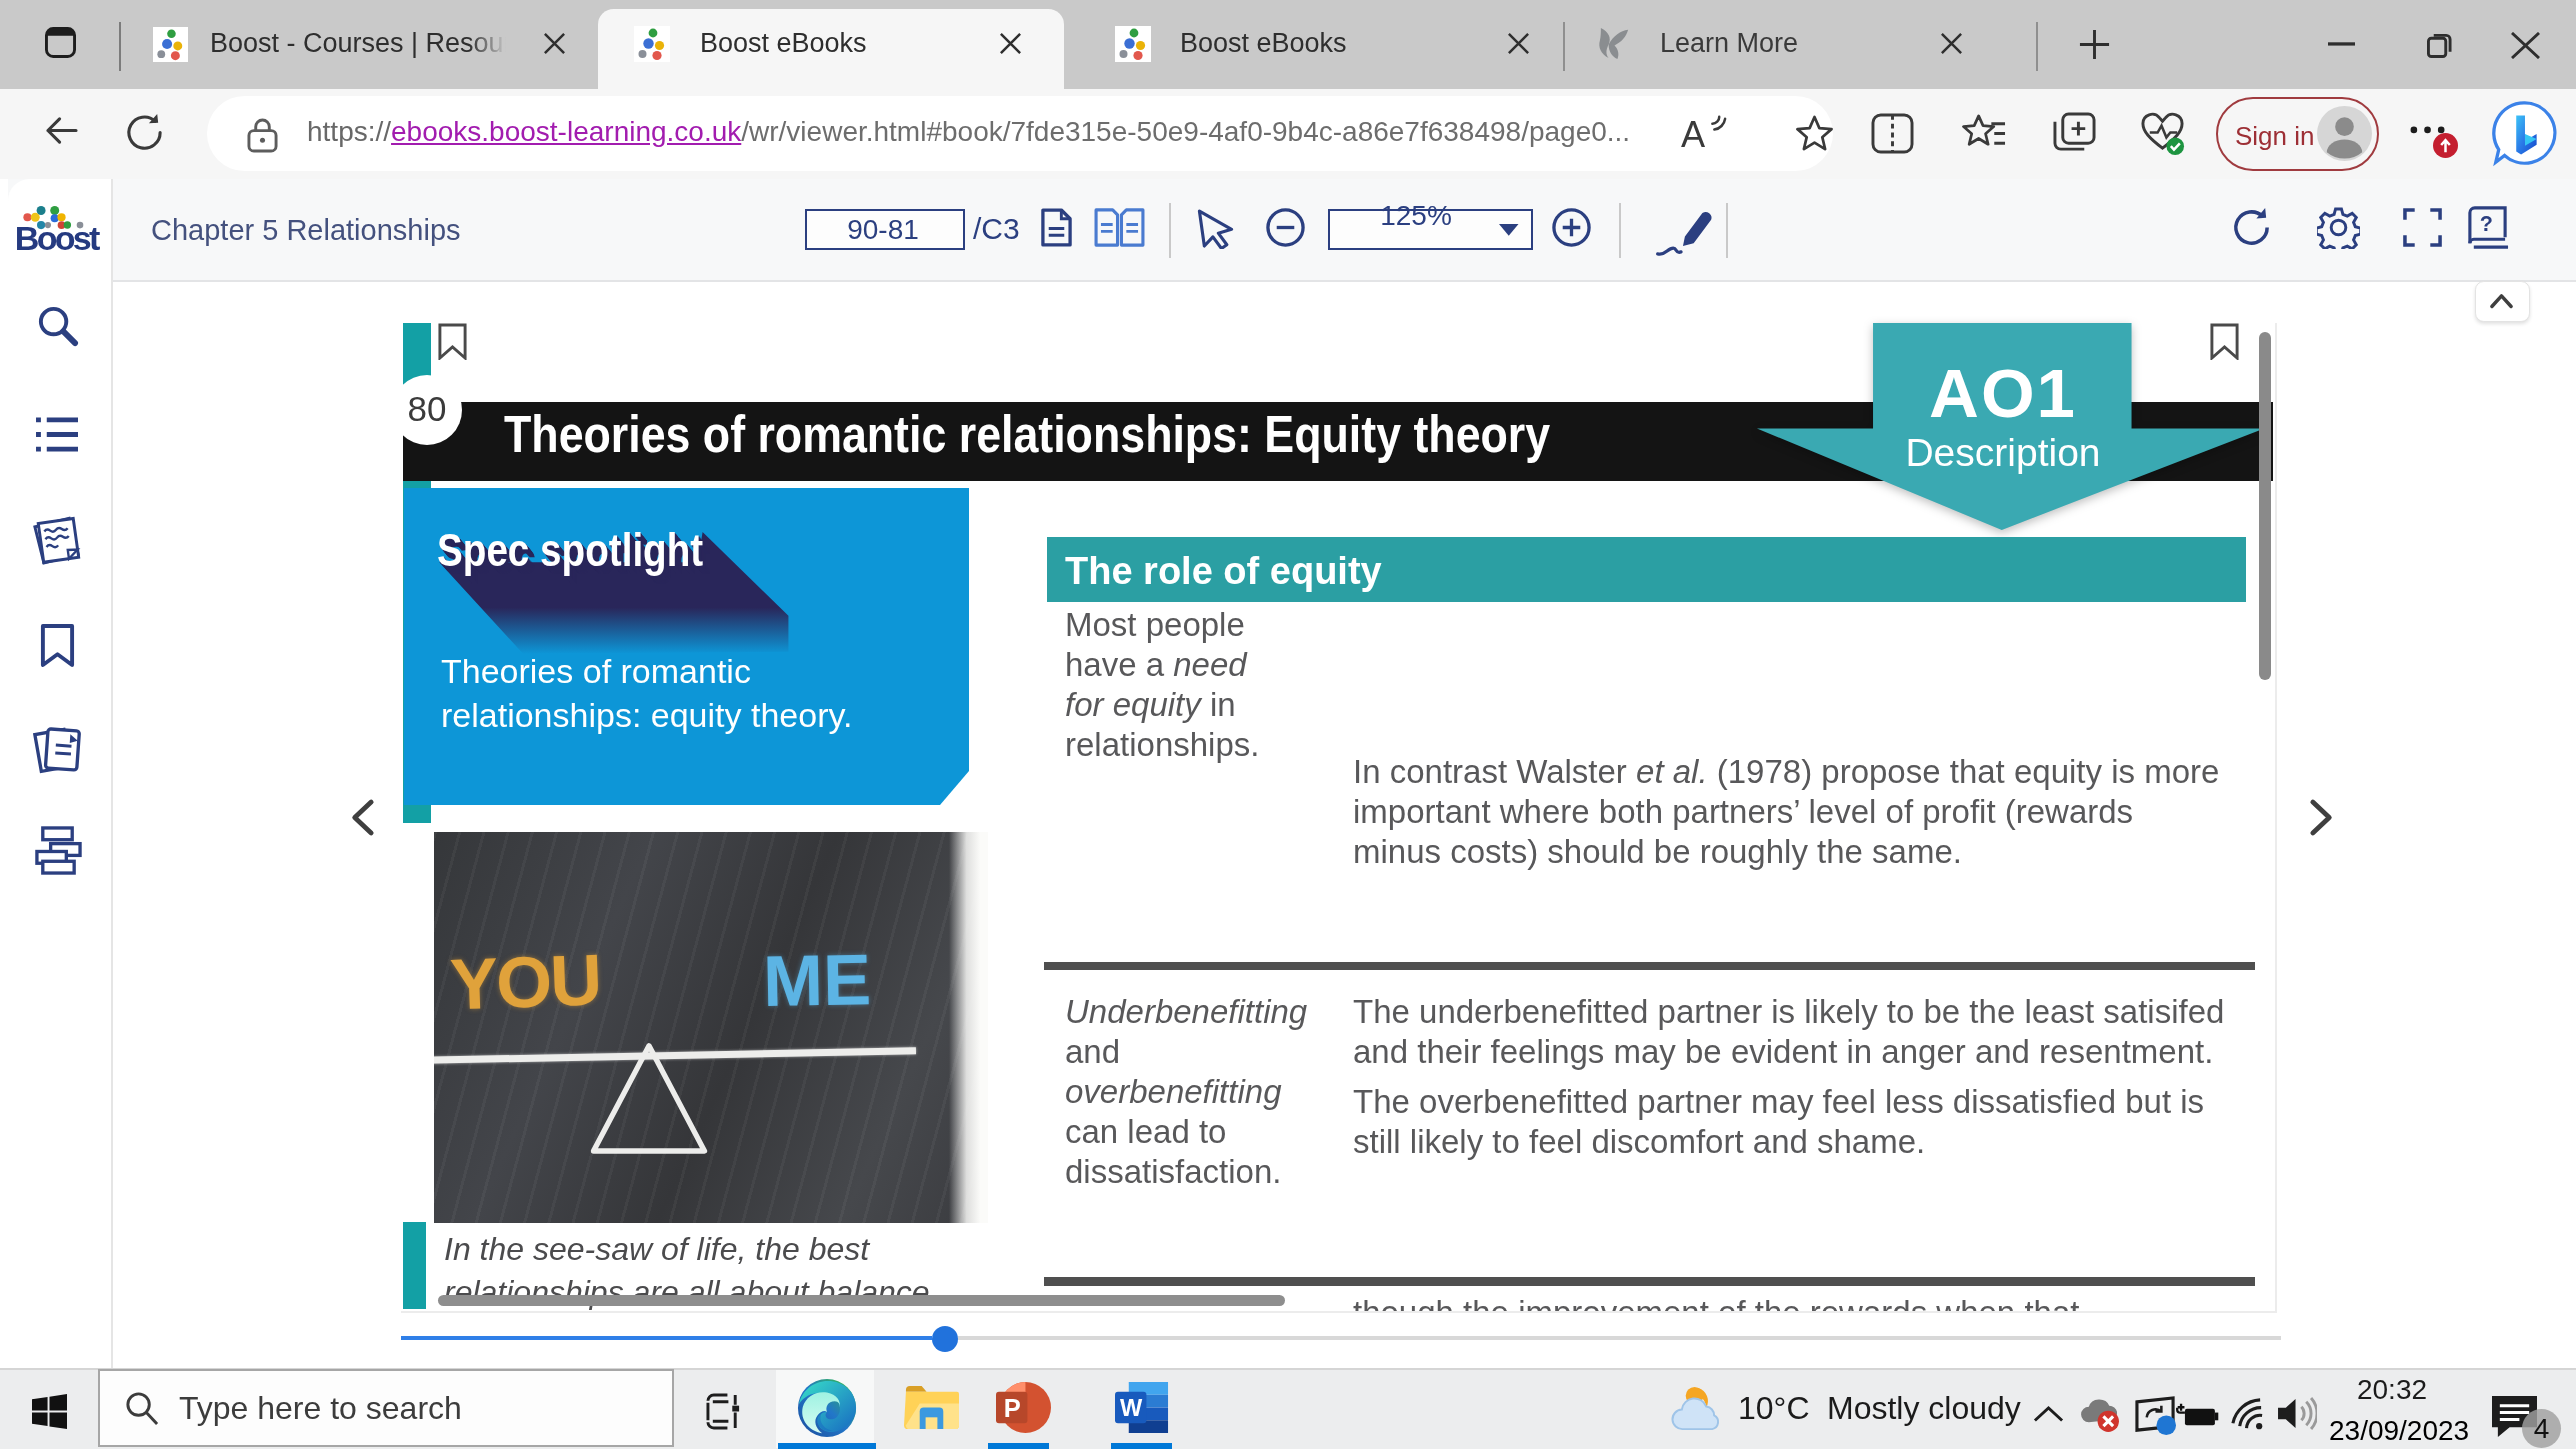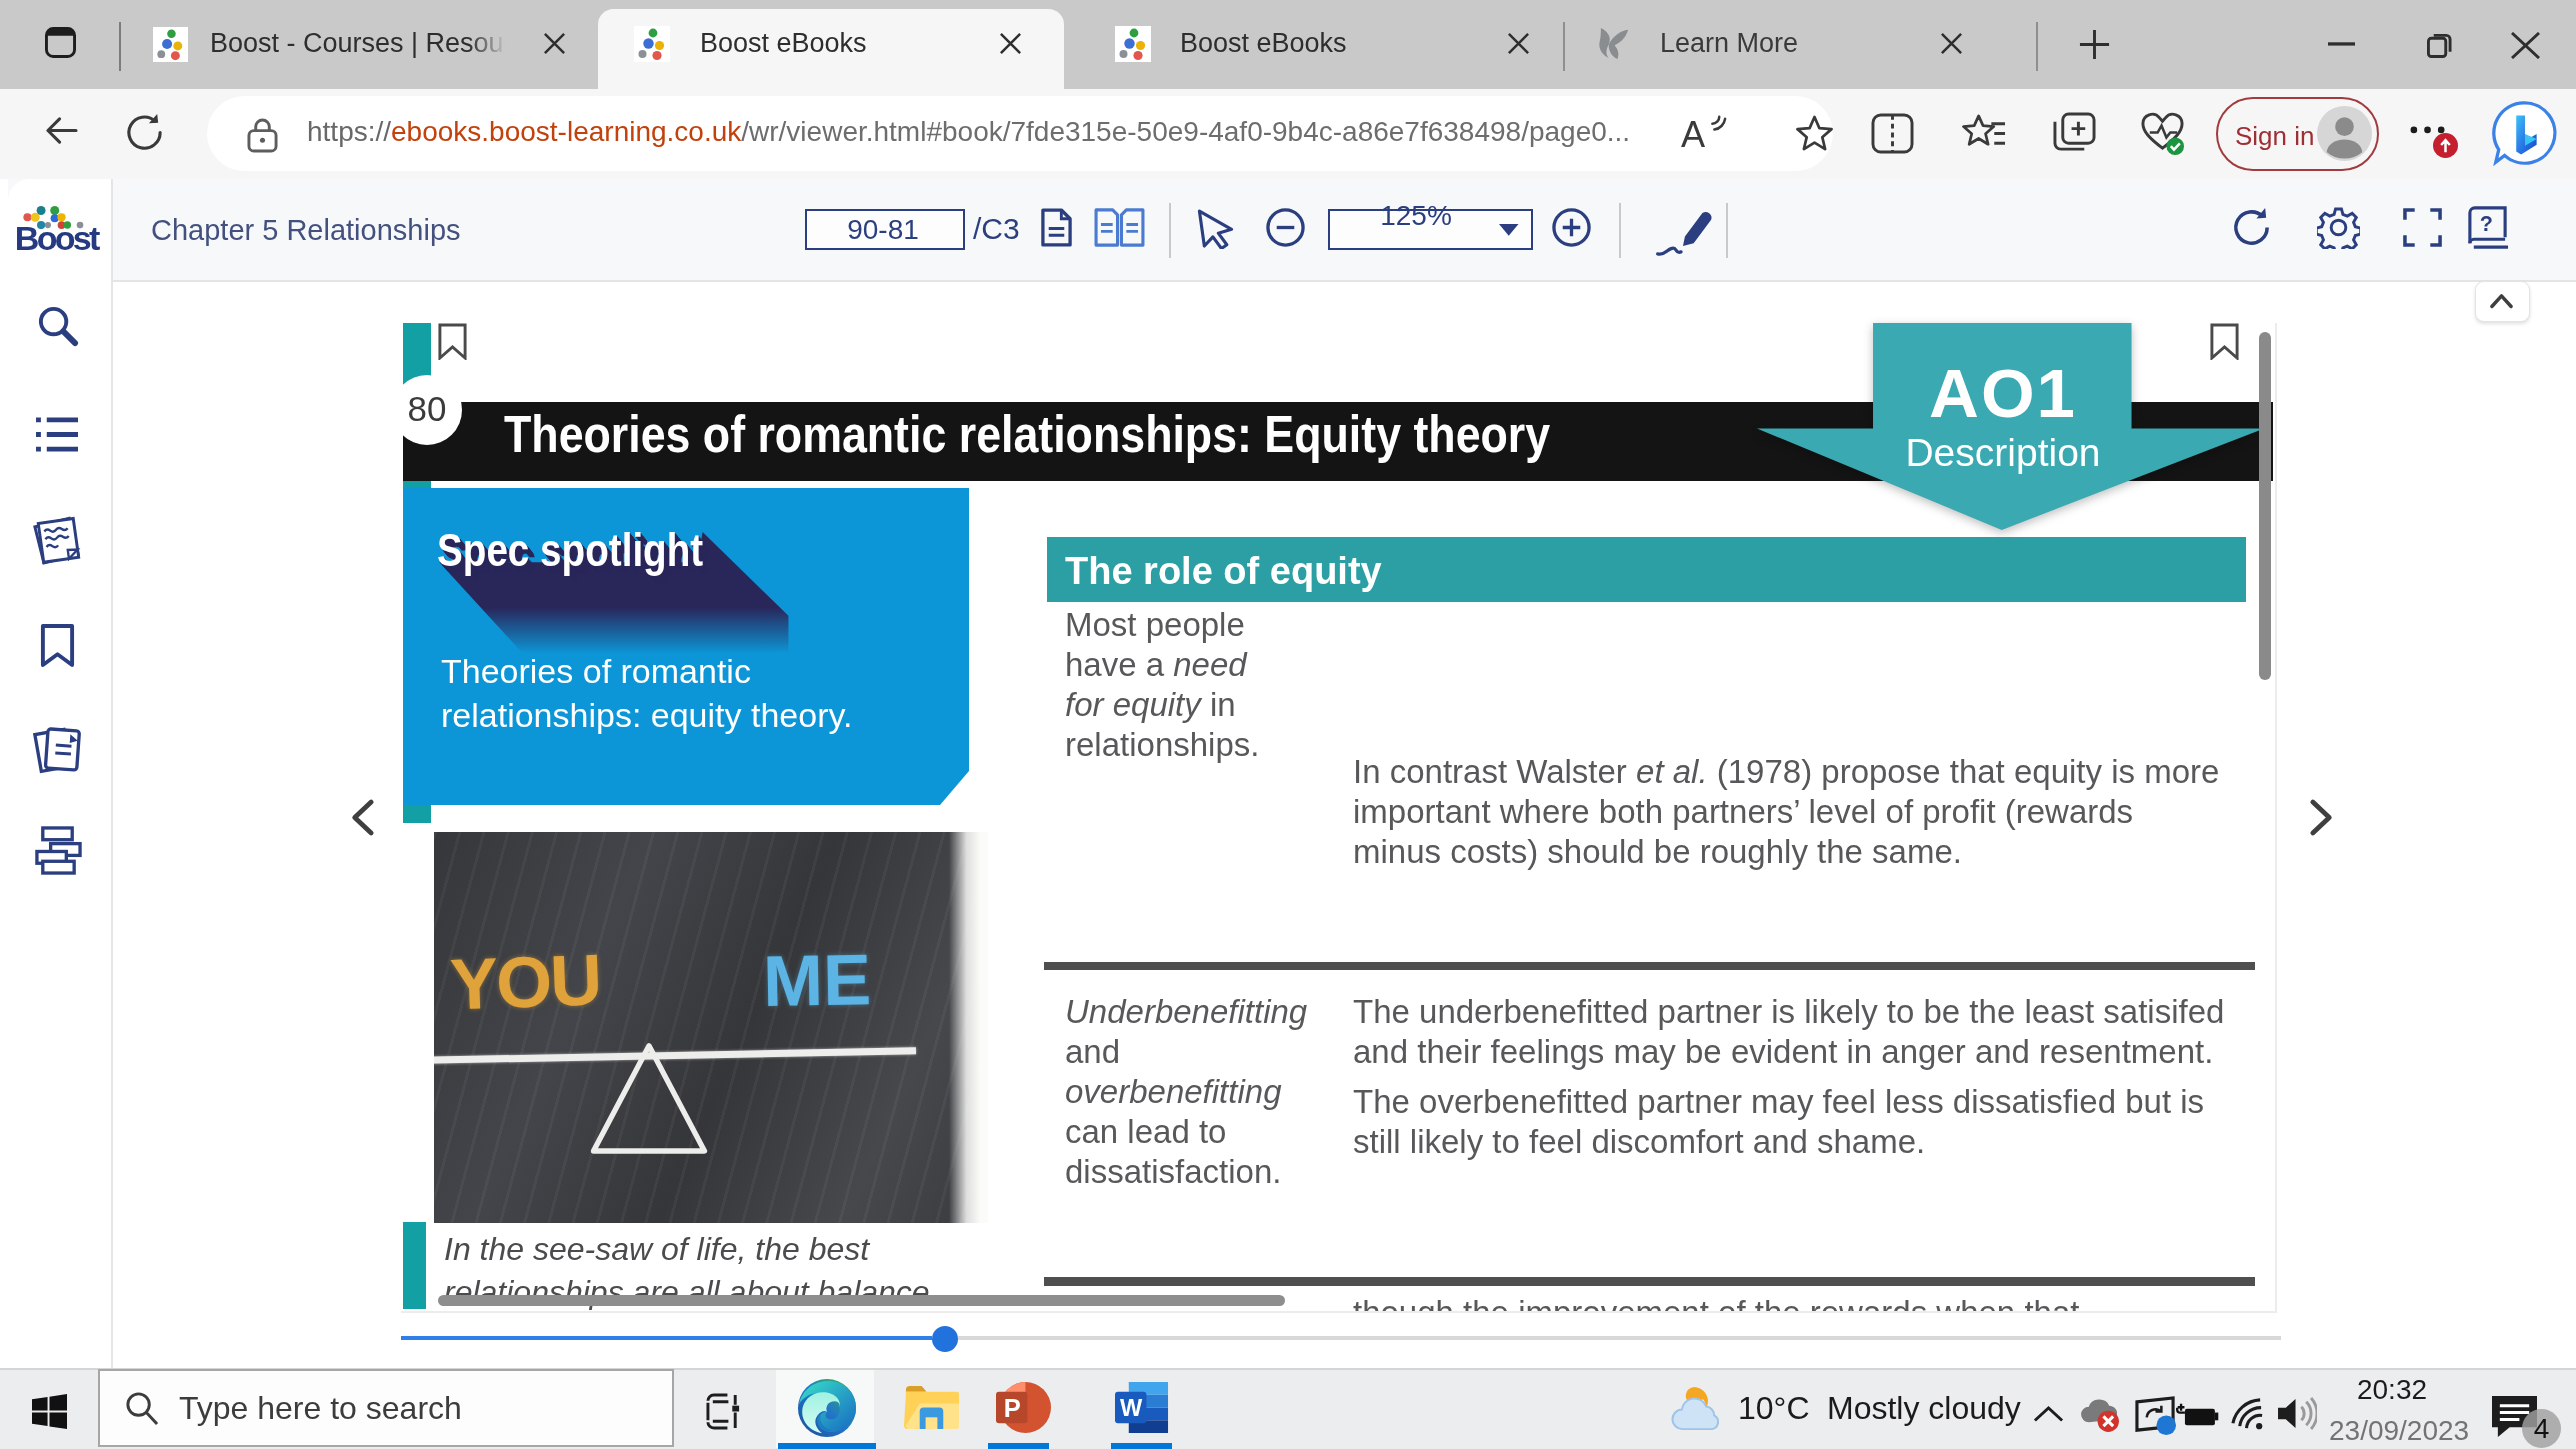--- a/index.html
+++ b/index.html
@@ -109,21 +109,21 @@
   <svg class="abs" style="left:125px;top:113px" width="41" height="39" viewBox="0 0 42 40">
     <path d="M36 20 a16 16 0 1 1 -5-11.5" stroke="#3a3a3a" stroke-width="3.2" fill="none" stroke-linecap="round"></path>
     <path d="M33 1 l1 9 -9.5 .5 z" fill="#3a3a3a"></path>
   </svg>
   <div class="abs" style="left:207px;top:96px;width:1626px;height:75px;background:#fff;border-radius:38px;"></div>
   <svg class="abs" style="left:247px;top:118px" width="31" height="35" viewBox="0 0 32 36">
     <rect x="2" y="13" width="28" height="21" rx="5" fill="none" stroke="#5d5d5d" stroke-width="3"></rect>
     <path d="M9 13 V9 a7 7 0 0 1 14 0 v4" fill="none" stroke="#5d5d5d" stroke-width="3"></path>
     <circle cx="16" cy="23" r="2.6" fill="#5d5d5d"></circle>
   </svg>
-  <div class="abs" style="left:307px;top:116px;font-size:28px;color:#6d6d6d;white-space:nowrap"><span style="color:#686868">https://</span><span style="color:#c2410c;">ebooks.boost-learning.co.uk</span><span>/wr/viewer.html#book/7fde315e-50e9-4af0-9b4c-a86e7f638498/page0...</span></div>
+  <div class="abs" style="left:307px;top:116px;font-size:28px;color:#6d6d6d;white-space:nowrap"><span style="color:#686868">https://</span><span style="color:#a21caf;text-decoration:underline;">ebooks.boost-learning.co.uk</span><span>/wr/viewer.html#book/7fde315e-50e9-4af0-9b4c-a86e7f638498/page0...</span></div>
 
   <svg class="abs" style="left:1681px;top:112px" width="53" height="43" viewBox="0 0 54 44">
       <text x="0" y="36" font-size="37" fill="#3a3a3a" font-family="Liberation Sans,sans-serif">A</text>
       <path d="M32 12 a7 7 0 0 0 7-7 M34 18 a13 13 0 0 0 11-11" fill="none" stroke="#3a3a3a" stroke-width="2.6" stroke-linecap="round"></path>
     </svg>
   <svg class="abs" style="left:1796px;top:115px" width="37" height="36" viewBox="0 0 38 37">
       <path d="M19 2 l5 11.5 12.5 1 -9.5 8.3 2.9 12.2 -10.9-6.6 -10.9 6.6 2.9-12.2 -9.5-8.3 12.5-1 z" fill="none" stroke="#3a3a3a" stroke-width="2.8" stroke-linejoin="round"></path>
     </svg>
 
   <svg class="abs" style="left:1871px;top:113px" width="43" height="41" viewBox="0 0 44 42">
@@ -479,21 +479,21 @@
     <path d="M4 28 A30 30 0 0 1 32 4" fill="none" stroke="#1d1d1d" stroke-width="3.2"></path>
     <path d="M11 31 A22 22 0 0 1 33 12" fill="none" stroke="#1d1d1d" stroke-width="3.2"></path>
     <path d="M18 33 A14 14 0 0 1 34 20" fill="none" stroke="#1d1d1d" stroke-width="3.2"></path>
     <circle cx="31" cy="31" r="3.2" fill="#1d1d1d"></circle>
   </svg>
   <svg class="abs" style="left:2276px;top:1396px" width="41" height="35" viewBox="0 0 42 36">
     <path d="M2 12 h8 l10-9 v30 l-10-9 h-8 z" fill="#1d1d1d"></path>
     <path d="M26 11 a10 10 0 0 1 0 14 M31 6 a17 17 0 0 1 0 24 M36 2 a24 24 0 0 1 0 32" fill="none" stroke="#9a9a9a" stroke-width="3"></path>
   </svg>
   <div class="abs" style="left:2347px;top:1374px;width:90px;text-align:center;font-size:28px;color:#1b1b1b">20:32</div>
-  <div class="abs" style="left:2329px;top:1415px;width:127px;text-align:center;font-size:28px;color:#737373">23/09/2023</div>
+  <div class="abs" style="left:2329px;top:1415px;width:127px;text-align:center;font-size:28px;color:#000000">23/09/2023</div>
 
   <svg class="abs" style="left:2490px;top:1394px" width="49" height="45" viewBox="0 0 50 46">
     <path d="M2 2 H48 V34 H20 L8 44 V34 H2 Z" fill="#1d1d1d"></path>
     <path d="M10 12 H40 M10 19 H40 M10 26 H30" stroke="#fff" stroke-width="3"></path>
   </svg>
   <div class="abs" style="left:2522px;top:1409px;width:39px;height:39px;border-radius:50%;background:rgba(160,160,160,.82);"></div>
   <div class="abs" style="left:2522px;top:1413px;width:39px;text-align:center;font-size:28px;color:#111">4</div>
 </div>
 
 

